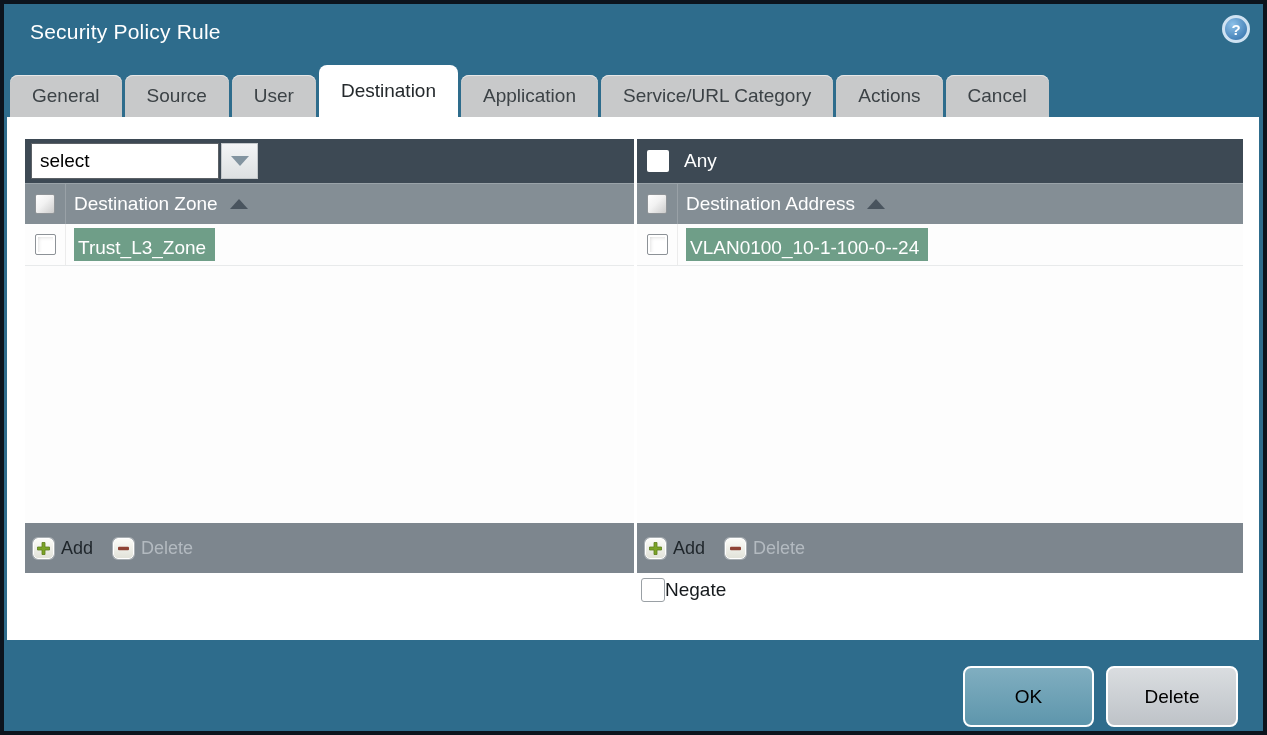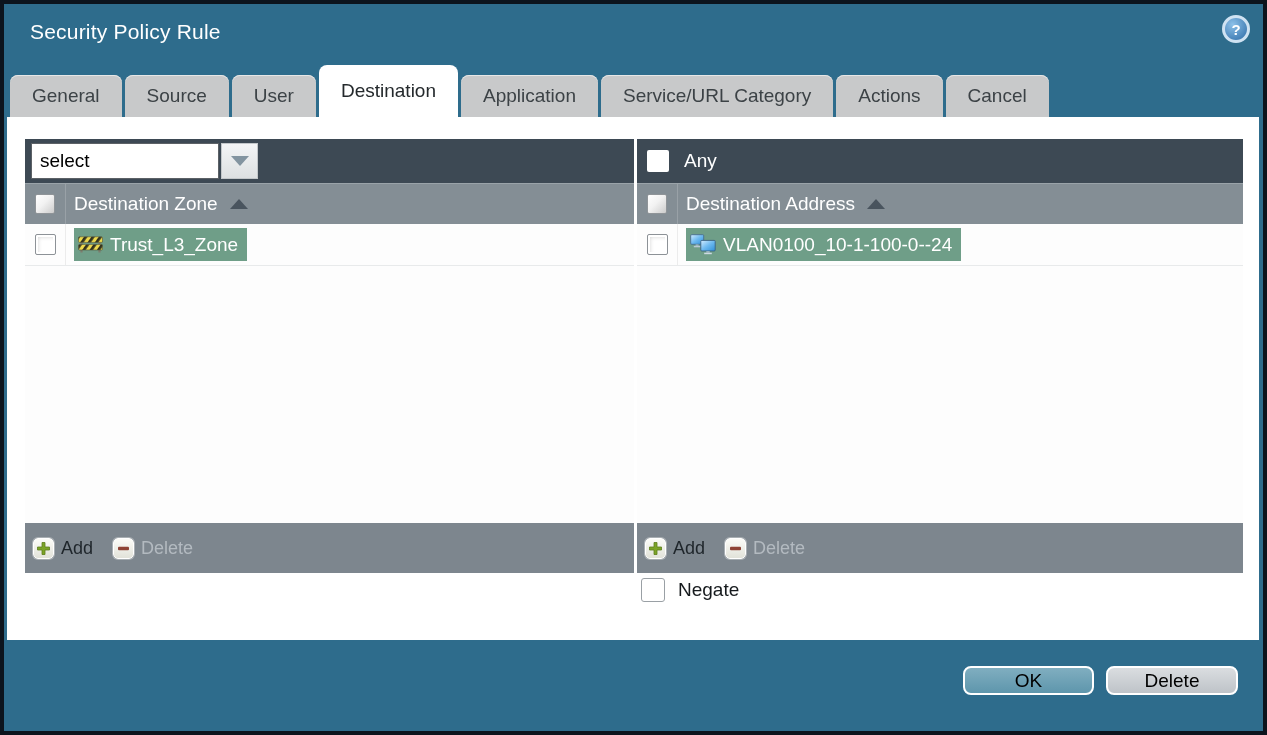--- a/index.html
+++ b/index.html
@@ -112,48 +112,48 @@
   .checkbox-row {
     width:19px; height:19px; border-radius:2px; background:#ffffff;
     border:1px solid #8d9297;
     box-shadow:inset 0 0 0 2px #ffffff, inset 2px 2px 4px #d4d4d4;
     cursor:pointer;
   }
   .chip {
     margin-left:8px; height:29px;
     display:flex; align-items:center; gap:7px;
     background:#6f9e88; color:#ffffff;
-    font-size:19px; padding:2px 9px 2px 4px;
+    font-size:19px; padding:2px 9px 2px 4px;flex-direction:column;
   }
   .panel-footer {
     height:50px; background:#7d868e;
     display:flex; align-items:center; padding-left:8px; gap:20px;
   }
   .tool { display:flex; align-items:center; gap:7px; font-size:18px; cursor:pointer; }
   .tool-icon {
     width:21px; height:21px; border-radius:5px; flex:none;
     background:linear-gradient(#fcfcf8,#e1e2d9);
     border:1px solid #ffffff; box-shadow:0 0 0 1px #a8aeb2;
     display:flex; align-items:center; justify-content:center; box-sizing:border-box;
   }
   .add-label { color:#1e252a; }
   .delete-label { color:#b3bac0; }
   
   .negate-row {
     position:absolute; left:634px; top:461px;
-    display:flex; align-items:center; gap:13px;justify-content:space-between;
+    display:flex; align-items:center; justify-content:space-between;
   }
   .checkbox-negate {
     width:22px; height:22px; background:#ffffff;
     border:1px solid #9aa0a5; border-radius:3px; cursor:pointer;
   }
   .negate-label { font-size:19px; color:#161a1d; }
   
   .btn {
-    position:absolute; top:662px; height:29px;
+    position:absolute; top:662px; height:61px;
     border-radius:8px; border:2px solid #ffffff;
     font-size:19px; color:#000;
     display:flex; align-items:center; justify-content:center;
     cursor:pointer; box-sizing:border-box;
   }
   .btn-ok { left:959px; width:131px; background:linear-gradient(#80aec0,#5e96ac); }
   .btn-cancel { left:1102px; width:132px; background:linear-gradient(#dadde0,#bec3c8); }
 </style>
 </head>
 <body>

